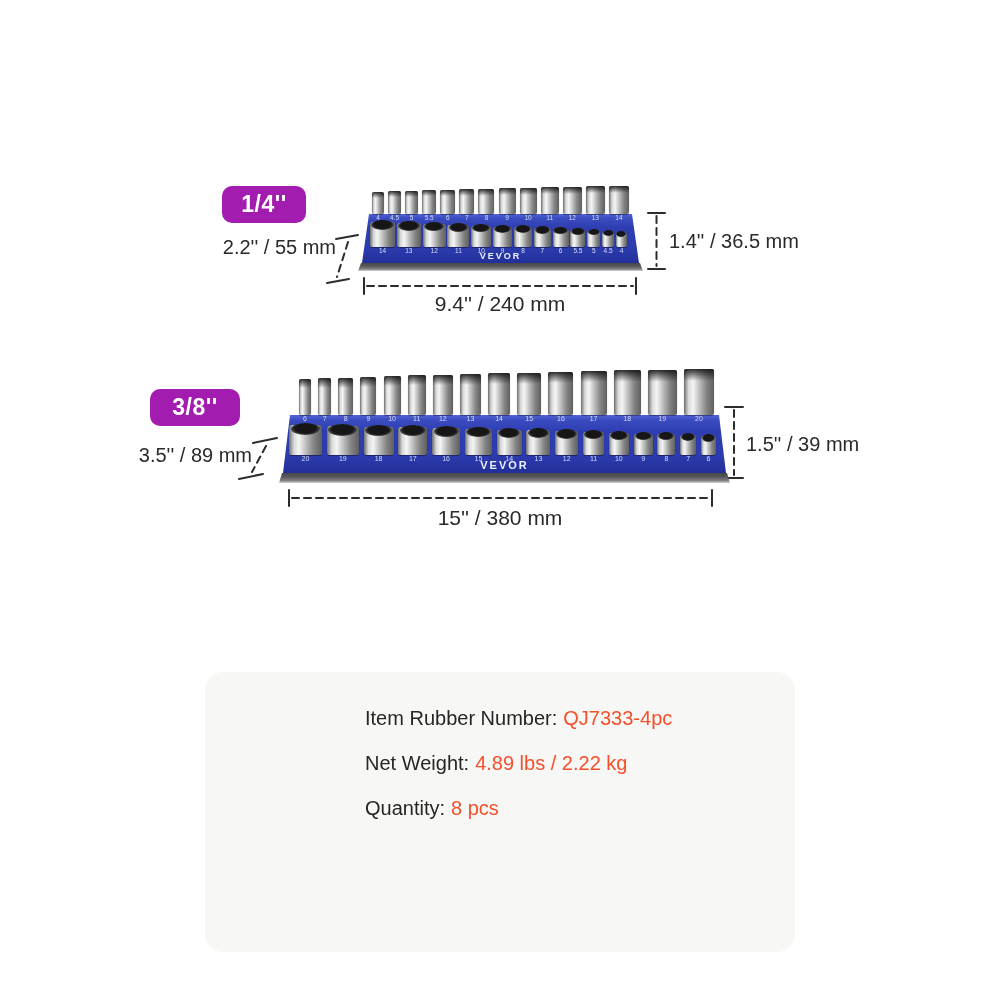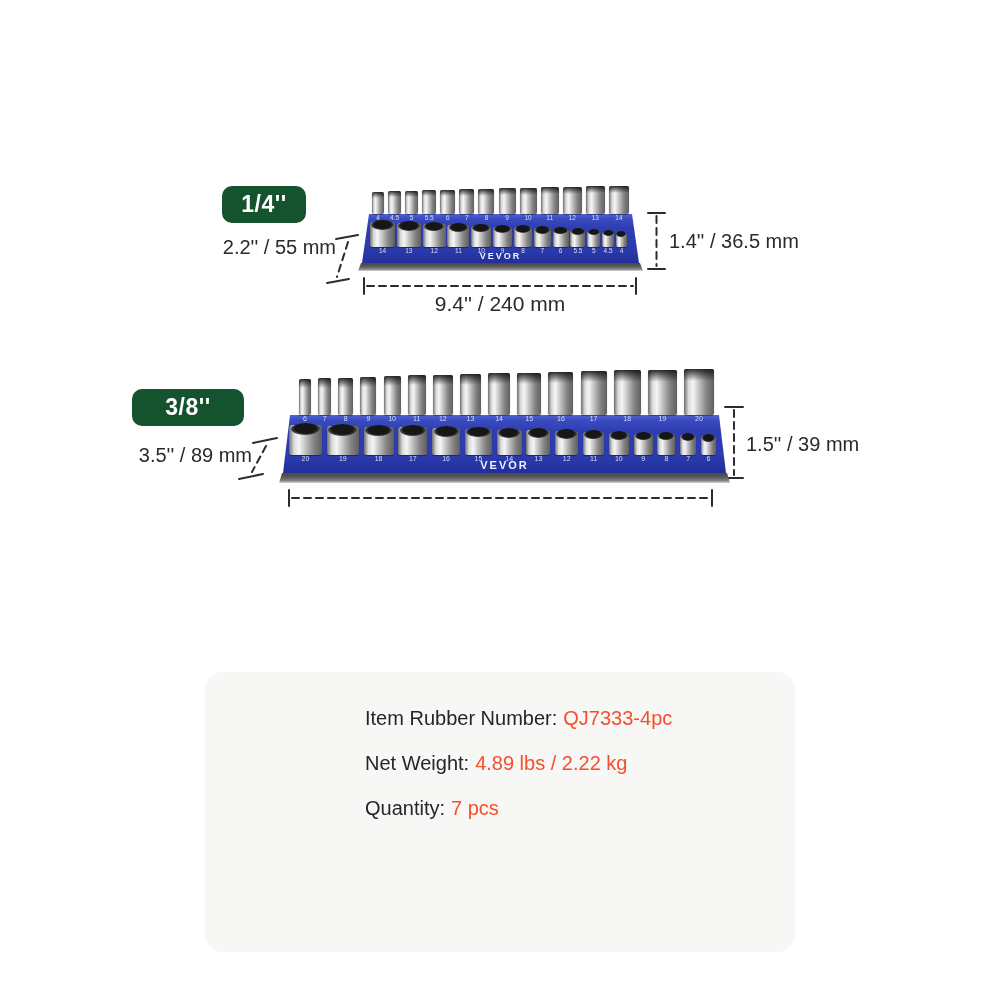--- a/index.html
+++ b/index.html
@@ -1,24 +1,24 @@
 <!DOCTYPE html>
 <html><head>
 <meta charset="utf-8">
 <style>
   html,body{margin:0;padding:0;background:#ffffff;}
   .canvas{position:relative;width:1000px;height:1000px;background:#ffffff;overflow:hidden;
           font-family:"Liberation Sans",sans-serif;color:#2a2a2a;}
 
   
   .badge{position:absolute;display:flex;align-items:center;justify-content:center;
-         background:#14532d;color:#ffffff;font-weight:bold;font-size:23px;
+         background:#a21caf;color:#ffffff;font-weight:bold;font-size:23px;
          border-radius:10px;letter-spacing:0.5px;}
   .badge-a{left:222px;top:186px;width:84px;height:37px;}
-  .badge-b{left:132px;top:389px;width:112px;height:37px;}
+  .badge-b{left:150px;top:389px;width:90px;height:37px;}
 
   
   .dim-label{position:absolute;font-size:20px;color:#2a2a2a;white-space:nowrap;}
   .dim-t1-depth{left:196px;top:236px;width:140px;text-align:right;}
   .dim-t1-height{left:669px;top:230px;}
   .dim-t1-width{left:380px;top:292px;width:240px;text-align:center;font-size:21px;}
   .dim-t2-depth{left:116px;top:444px;width:136px;text-align:right;}
   .dim-t2-height{left:746px;top:433px;}
   .dim-t2-width{left:380px;top:506px;width:240px;text-align:center;font-size:21px;}
 
@@ -476,26 +476,27 @@
             <i class="hole"></i>
           </div>
           <span class="size-label" style="height: 8px; font-size: 7px;">6</span>
         </div>
       </div>
     <div class="brand">VEVOR</div>
   </div>
 
   <div class="dim-label dim-t2-depth">3.5'' / 89 mm</div>
   <div class="dim-label dim-t2-height">1.5'' / 39 mm</div>
+  <div class="dim-label dim-t2-width">15'' / 380 mm</div>
 
   <div class="spec-box">
     <div class="spec-row">
       <span class="spec-label">Item Rubber Number:</span><span class="spec-value">QJ7333-4pc</span>
     </div>
     <div class="spec-row">
       <span class="spec-label">Net Weight:</span><span class="spec-value">4.89 lbs / 2.22 kg</span>
     </div>
     <div class="spec-row">
-      <span class="spec-label">Quantity:</span><span class="spec-value">7 pcs</span>
+      <span class="spec-label">Quantity:</span><span class="spec-value">8 pcs</span>
     </div>
   </div>
 
 </div>
 
 </body></html>

